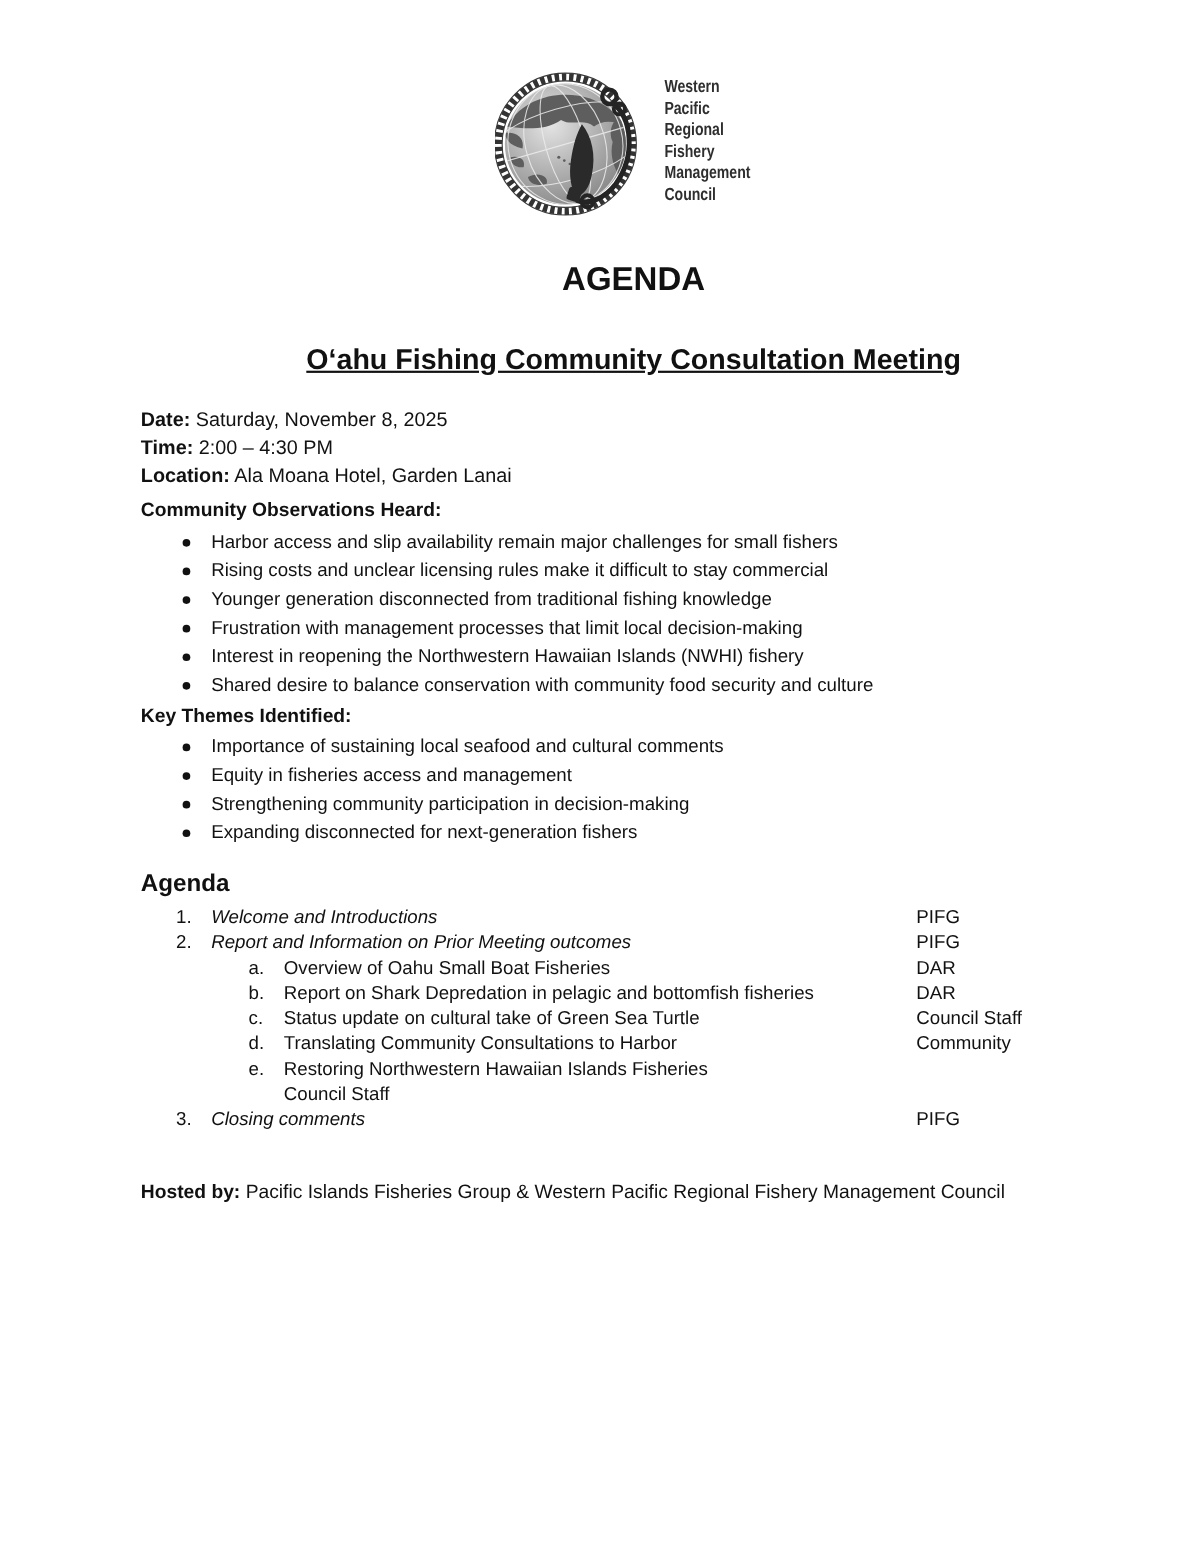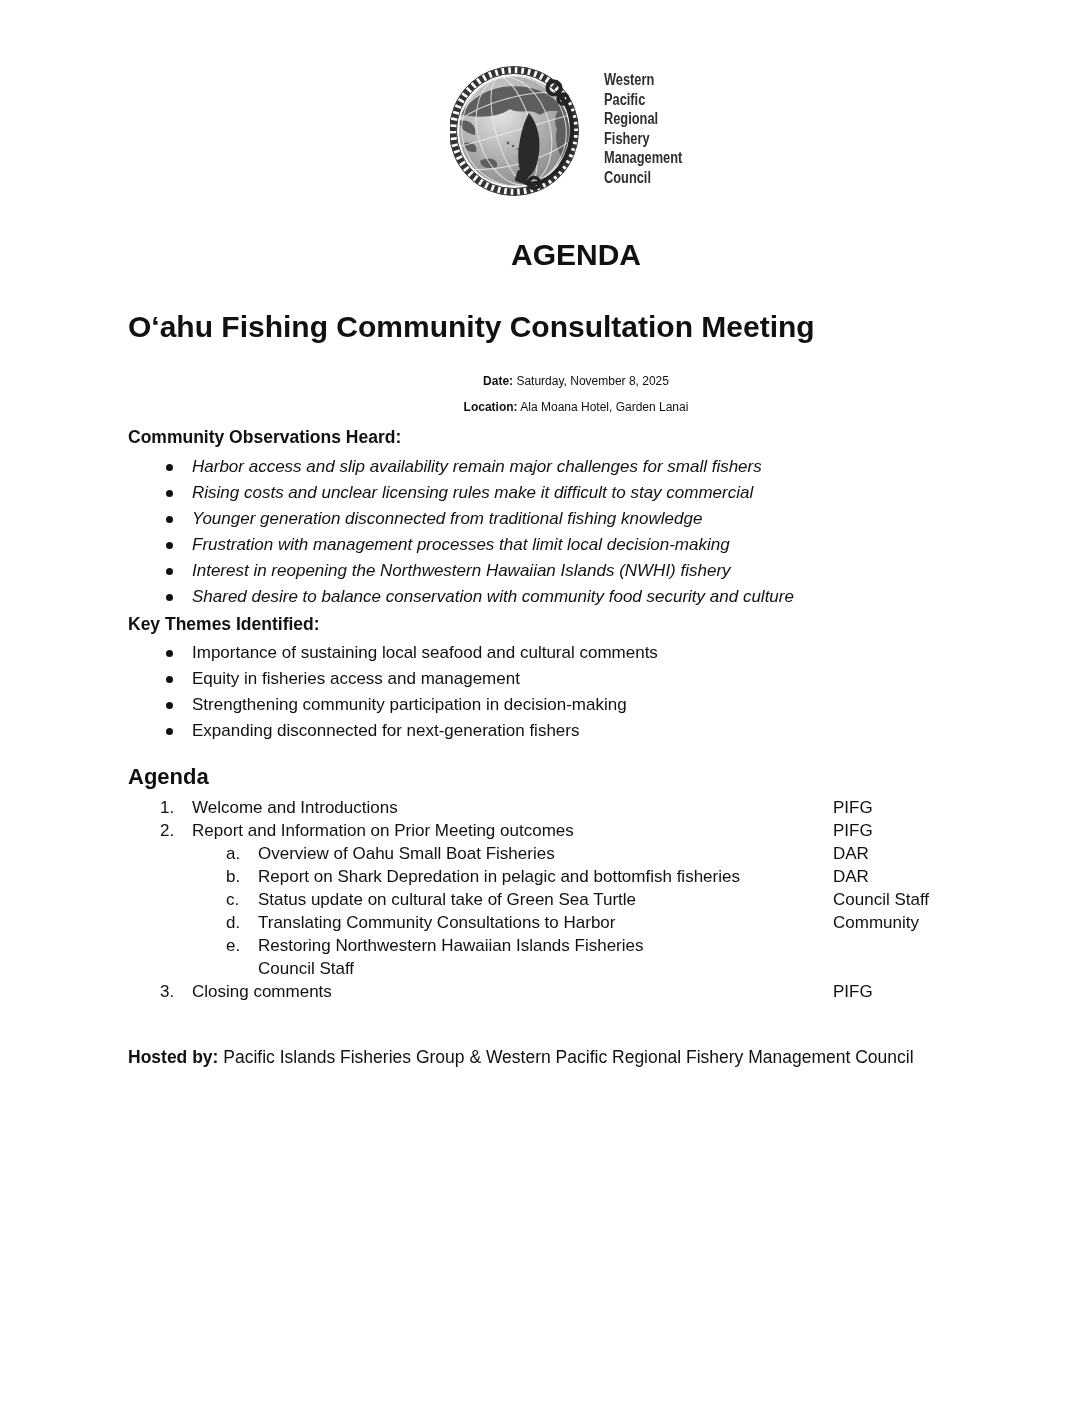--- a/index.html
+++ b/index.html
@@ -13,43 +13,43 @@
   .page { width: 1088px; height: 1408px; padding: 63px 64px 0 128px; overflow: hidden; }
 
   
   .logo-row { display: flex; justify-content: center; align-items: flex-start; gap: 12px; height: 136px; }
   .globe-svg { width: 142px; height: 136px; flex: 0 0 auto; }
   .logo-text { padding-top: 7px; font-weight: bold; font-size: 16px; line-height: 19.5px;
                color: #2e2e2e; transform: scaleX(0.80); transform-origin: left top; white-space: nowrap; }
 
   
   .doc-type { text-align: center; font-size: 30px; font-weight: bold; margin: 38px 0 0 0; line-height: 35px; }
-  .title    { text-align: left; font-size: 30px; font-weight: bold; margin: 37px 0 0 0; line-height: 35px; }
-  .meta { text-align: center; margin-top: 25px; font-size: 12px; line-height: 25.5px; }
+  .title    { text-align: center; font-size: 26px; font-weight: bold; margin: 37px 0 0 0; line-height: 35px; text-decoration: underline; }
+  .meta { margin-top: 25px; font-size: 18px; line-height: 25.5px; }
   .b { font-weight: bold; }
 
   
   .sec-h  { font-size: 22px; font-weight: bold; margin: 20px 0 0 0; line-height: 27px; }
   .sub-h  { font-size: 17.5px; font-weight: bold; margin: 6px 0 0 0; line-height: 23px; }
   .sub-h.themes-h { margin-top: 3px; }
   .sec-h.agenda-h { margin-top: 19px; }
 
   ul.doc-list { list-style: none; margin: 5px 0 0 0; padding: 0; font-size: 17px; line-height: 26px; }
   ul.doc-list li { position: relative; padding-left: 64px; }
   ul.doc-list li::before { content: ""; position: absolute; left: 38px; top: 10px;
                            width: 7px; height: 7px; border-radius: 50%; background: #111; }
-  ul.obs li { font-style: italic; }
+  ul.obs li { }
   ul.themes { margin-top: 4px; }
 
   
   .agenda-list { margin-top: 6px; font-size: 17px; }
   .arow { position: relative; line-height: 23px; min-height: 23px; }
   .arow .marker { position: absolute; top: 0; }
   .arow.lvl1 .marker { left: 32px; }
-  .arow.lvl1 .txt { display: inline-block; margin-left: 64px; }
+  .arow.lvl1 .txt { display: inline-block; margin-left: 64px; font-style: italic; }
   .arow.lvl2 .marker { left: 98px; }
   .arow.lvl2 .txt { display: inline-block; margin-left: 130px; }
   .arow .presenter { position: absolute; left: 705px; top: 0; white-space: nowrap; }
 
   
   .hosted { margin: 41px 0 0 0; font-size: 17.5px; line-height: 27px; }
 </style>
 </head>
 <body>
 
@@ -115,20 +115,24 @@
 
   <div class="doc-type">AGENDA</div>
   <div class="title">O‘ahu Fishing Community Consultation Meeting</div>
 
   <div class="meta">
     <div>
       <span class="b">Date:</span>
       <span>Saturday, November 8, 2025</span>
     </div>
     <div>
+      <span class="b">Time:</span>
+      <span>2:00 – 4:30 PM</span>
+    </div>
+    <div>
       <span class="b">Location:</span>
       <span>Ala Moana Hotel, Garden Lanai</span>
     </div>
   </div>
 
   <div class="sub-h">Community Observations Heard:</div>
   <ul class="doc-list obs">
     <li>Harbor access and slip availability remain major challenges for small fishers</li>
     <li>Rising costs and unclear licensing rules make it difficult to stay commercial</li>
     <li>Younger generation disconnected from traditional fishing knowledge</li>

